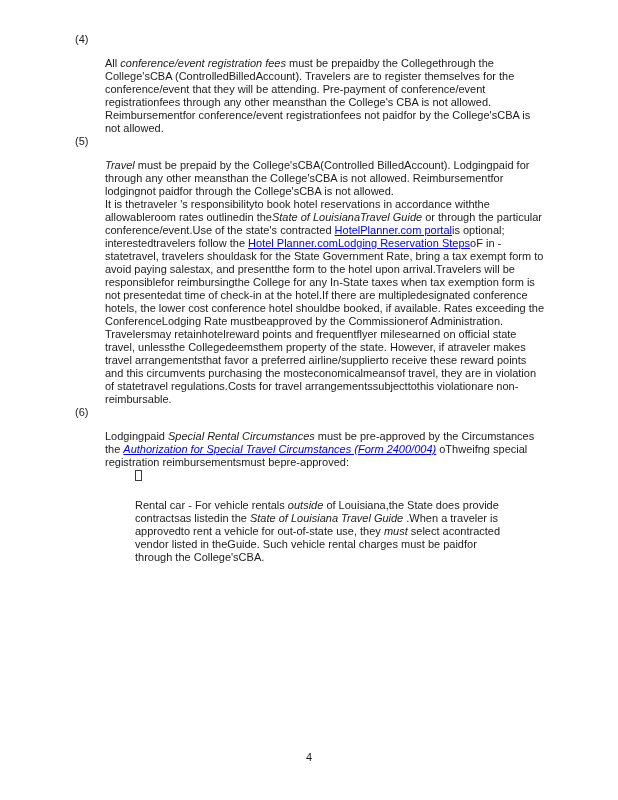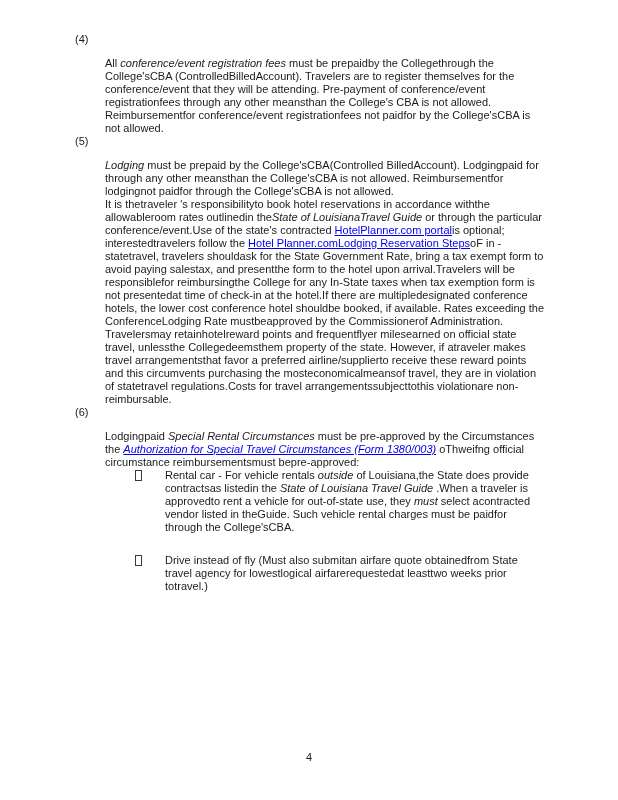--- a/index.html
+++ b/index.html
@@ -16,21 +16,21 @@
   .doc { position:absolute; left:75px; top:33px; width:472px; }
   .section { display:flex; align-items:flex-start; }
   .marker { flex:0 0 30px; width:30px; }
   .content { width:440px;margin-top:24px; }
   p.para { margin:0; text-align:left; }
   .mb-sec   { margin-bottom:27px; }
   .mb-para  { margin-bottom:15px; }
   .mb-para2 { margin-bottom:23px; }
   .mb-list  { margin-bottom:16px; }
   .mb-bullet{ margin-bottom:20px; }
-  .bullet-row { display:flex; margin-left:30px; }
+  .bullet-row { display:flex; margin-left:30px;flex-direction:column; }
   .bullet-cell { flex:0 0 30px; width:30px; }
   .bullet-box {
     display:inline-block;
     width:5px; height:9px;
     border:1px solid #3a3a3a;
     margin-top:1px;
   }
   .bullet-text { width:380px; }
   .i { font-style:italic; }
   .link { text-decoration:underline; }
@@ -49,43 +49,37 @@
     <div class="section">
       <div class="marker">(4)</div>
       <div class="content">
         <p class="para mb-sec"><span>All </span><span class="i">conference/event registration fees</span><span> must be prepaidby the Collegethrough the College'sCBA (ControlledBilledAccount). Travelers are to register themselves for the conference/event that they will be attending. Pre-payment of conference/event registrationfees through any other meansthan the College's CBA is not allowed.  Reimbursementfor conference/event registrationfees not paidfor by the College'sCBA is not allowed.</span></p>
       </div>
     </div>
 
     <div class="section">
       <div class="marker">(5)</div>
       <div class="content">
-        <p class="para mb-para"><span class="i">Lodging</span><span> must be prepaid by the College'sCBA(Controlled BilledAccount). Lodgingpaid for through any other meansthan the College'sCBA is not allowed. Reimbursementfor lodgingnot paidfor through the College'sCBA is not allowed.</span></p>
+        <p class="para mb-para"><span class="i">Travel</span><span> must be prepaid by the College'sCBA(Controlled BilledAccount). Lodgingpaid for through any other meansthan the College'sCBA is not allowed. Reimbursementfor lodgingnot paidfor through the College'sCBA is not allowed.</span></p>
         <p class="para mb-para2"><span>It is thetraveler 's responsibilityto book hotel reservations in accordance withthe allowableroom rates outlinedin the</span><span class="i">State of LouisianaTravel Guide</span><span> or through the particular conference/event.Use of the state's contracted </span><span class="link" style="color: rgb(0, 0, 238);">HotelPlanner.com portal</span><span>is optional; interestedtravelers follow the </span><span class="link" style="color: rgb(0, 0, 238);">Hotel Planner.comLodging Reservation Steps</span><span>oF in -statetravel, travelers shouldask for the State Government Rate, bring a tax exempt form to avoid paying salestax, and presentthe form to the hotel upon arrival.Travelers will be responsiblefor reimbursingthe College for any In-State taxes when tax exemption form is not presentedat time of check-in at the hotel.If there are multipledesignated conference hotels, the lower cost conference hotel shouldbe booked, if available. Rates exceeding the ConferenceLodging Rate mustbeapproved by the Commissionerof Administration.</span></p>
         <p class="para mb-para2"><span>Travelersmay retainhotelreward points and frequentflyer milesearned on official state travel, unlessthe Collegedeemsthem property of the state. However, if atraveler makes travel arrangementsthat favor a preferred airline/supplierto receive these reward points and this circumvents purchasing the mosteconomicalmeansof travel, they are in violation of statetravel regulations.Costs for travel arrangementssubjecttothis violationare non-reimbursable.</span></p>
       </div>
     </div>
 
     <div class="section">
       <div class="marker">(6)</div>
       <div class="content">
-        <p class="para mb-list"><span>Lodgingpaid </span><span class="i">Special Rental Circumstances</span><span> must be pre-approved by the Circumstances the </span><span class="link i" style="color: rgb(0, 0, 238);">Authorization for Special Travel Circumstances (Form 1380/003)</span><span> oThweifng official circumstance reimbursementsmust bepre-approved:</span></p>
+        <p class="para mb-list"><span>Lodgingpaid </span><span class="i">Special Rental Circumstances</span><span> must be pre-approved by the Circumstances the </span><span class="link i" style="color: rgb(0, 0, 238);">Authorization for Special Travel Circumstances (Form 2400/004)</span><span> oThweifng special registration reimbursementsmust bepre-approved:</span></p>
 
         <div class="bullet-row mb-bullet">
           <div class="bullet-cell">
             <span class="bullet-box"></span>
           </div>
           <p class="para bullet-text"><span>Rental car - For vehicle rentals </span><span class="i">outside</span><span> of Louisiana,the State does provide contractsas listedin the </span><span class="i">State of Louisiana Travel Guide</span><span> .When a traveler is approvedto rent a vehicle for out-of-state use, they </span><span class="i">must</span><span> select acontracted vendor listed in theGuide. Such vehicle rental charges must be paidfor through the College'sCBA.</span></p>
         </div>
 
-        <div class="bullet-row">
-          <div class="bullet-cell">
-            <span class="bullet-box"></span>
-          </div>
-          <p class="para bullet-text"><span>Drive instead of fly (Must also submitan airfare quote obtainedfrom State travel agency for lowestlogical airfarerequestedat leasttwo weeks prior totravel.)</span></p>
-        </div>
       </div>
     </div>
 
   </div>
 
   <div class="page-num">4</div>
 </div>
 
 </body></html>

